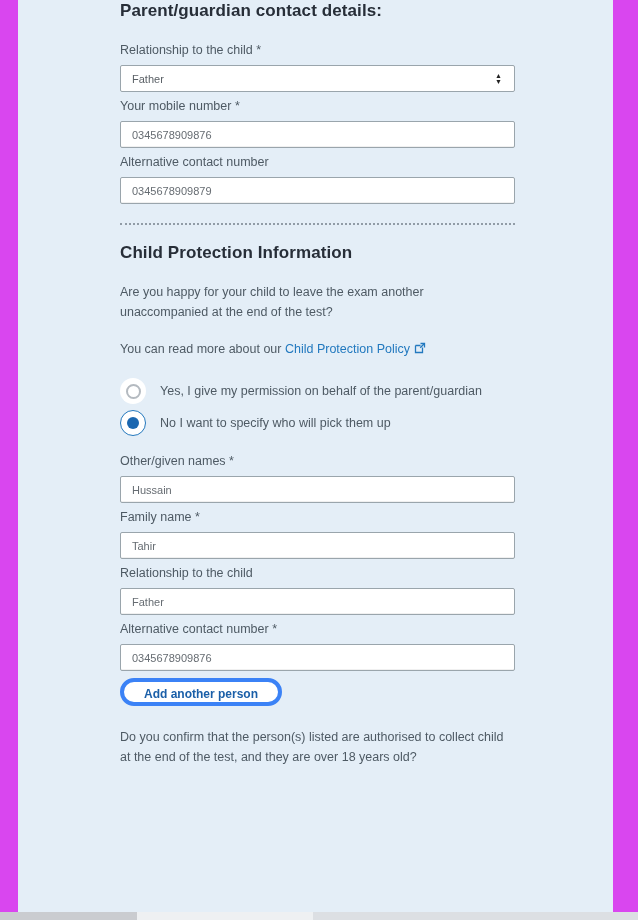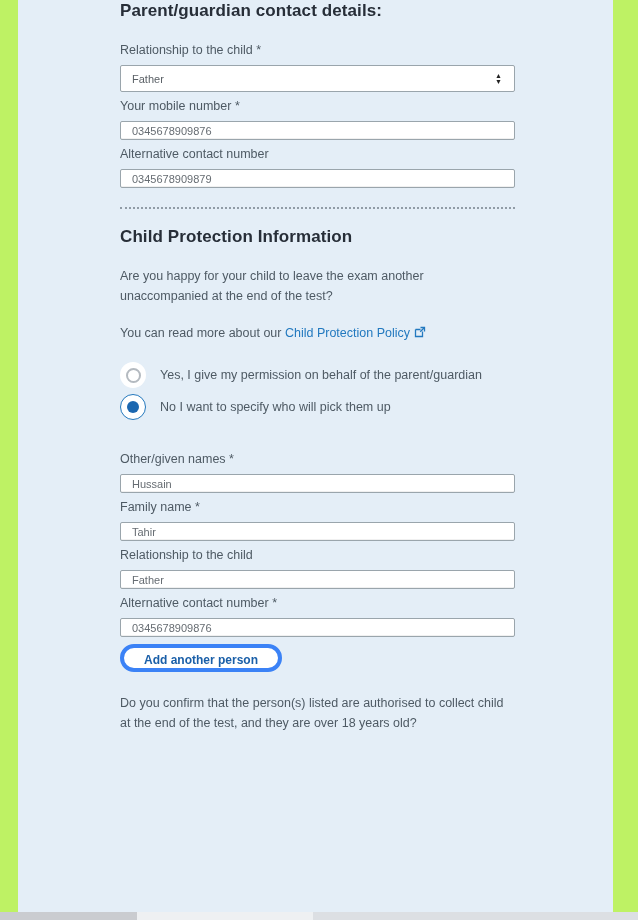--- a/index.html
+++ b/index.html
@@ -1,50 +1,50 @@
 <!DOCTYPE html>
 <html><head>
 <meta charset="utf-8">
 <style>
   * { margin:0; padding:0; box-sizing:border-box; }
   html,body { background:#ffffff; }
   body { font-family:"Liberation Sans","DejaVu Sans",sans-serif; }
-  .page { position:relative; width:638px; height:920px; background:#bef264; overflow:hidden; margin:0; }
+  .page { position:relative; width:638px; height:920px; background:#d946ef; overflow:hidden; margin:0; }
   .panel { position:absolute; left:18px; top:0; width:595px; height:920px; background:#e4eef7; }
   .content { position:relative; margin-left:102px; width:395px; padding-top:1px; }
 
   h2.section-heading { font-size:17px; font-weight:bold; color:#272e38; letter-spacing:0.1px; line-height:19px; }
   .h1 { margin-bottom:23px; }
   .h2 { margin-bottom:20px; }
 
   .field { margin-bottom:7px; }
   .field-label { display:block; font-size:12.5px; color:#4e5a64; margin-bottom:8px; }
   .text-input {
-    display:block; width:100%; height:19px; background:#ffffff;
+    display:block; width:100%; height:27px; background:#ffffff;
     border:1px solid #9aa5ac; border-radius:2px; padding:0 11px;
     font-size:11px; color:#666c72; font-family:"Liberation Sans","DejaVu Sans",sans-serif;
     box-shadow:inset 0 -1px 0 rgba(0,0,0,0.06);
   }
   .select-box {
     position:relative; display:flex; align-items:center; width:100%; height:27px;
     background:#ffffff; border:1px solid #9aa5ac; border-radius:2px; padding:0 11px;
     font-size:11px; color:#5a6066; cursor:pointer;
   }
   .select-arrows { position:absolute; right:12px; top:50%; transform:translateY(-50%);
     display:flex; flex-direction:column; align-items:center; color:#222222; }
   .select-arrows .tri { font-size:7px; line-height:6px; }
 
   .dotted-divider { border-top:2px dotted #919ca6; height:0; margin:19px 0 18px 0; }
 
   .para { font-size:12.5px; color:#4e5a64; line-height:20px; margin-bottom:17px; }
   .link-line { font-size:12.5px; color:#4e5a64; line-height:20px; margin-bottom:18px; }
   .policy-link { color:#2279bf; text-decoration:none; cursor:pointer; }
   .ext-icon { display:inline-block; vertical-align:-1px; margin-left:4px; }
 
-  .radio-group { margin-bottom:32px; }
+  .radio-group { margin-bottom:18px; }
   .radio-row { display:flex; align-items:center; margin-bottom:6px; height:26px; }
   .radio { width:26px; height:26px; border-radius:50%; background:#ffffff; flex:0 0 26px;
     display:flex; align-items:center; justify-content:center; cursor:pointer; }
   .radio.unselected::after { content:""; width:11px; height:11px; border-radius:50%;
     border:2px solid #b4bac0; background:#ffffff; }
   .radio.selected { border:1.5px solid #2478bd; }
   .radio.selected::after { content:""; width:12px; height:12px; border-radius:50%; background:#1b67b0; }
   .radio-label { font-size:12.5px; color:#4e5a64; margin-left:14px; }
 
   .pill-button {

